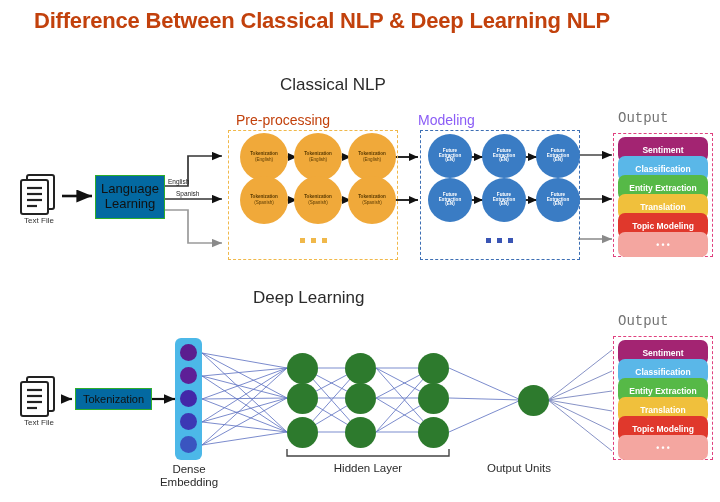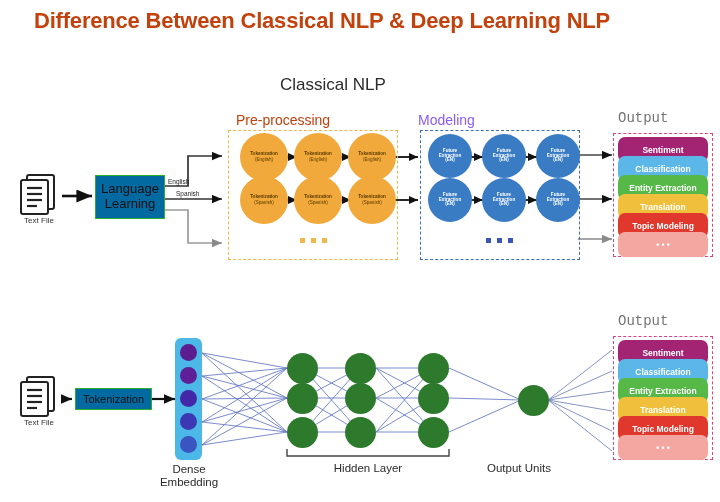--- a/index.html
+++ b/index.html
@@ -308,20 +308,21 @@
 
   <div class="dash-box" id="out-box-1" style="left:613px; top:133px; width:100px; height:124px;"></div>
 
   <div class="chip" id="c-out-0" style="left: 618px; top: 137px; width: 90px; background: rgb(163, 36, 114); color: rgb(255, 255, 255);">Sentiment</div>
   <div class="chip" id="c-out-1" style="left: 618px; top: 156px; width: 90px; background: rgb(90, 183, 232); color: rgb(255, 255, 255);">Classification</div>
   <div class="chip" id="c-out-2" style="left: 618px; top: 175px; width: 90px; background: rgb(86, 185, 71); color: rgb(255, 255, 255);">Entity Extraction</div>
   <div class="chip" id="c-out-3" style="left: 618px; top: 194px; width: 90px; background: rgb(240, 192, 60); color: rgb(255, 255, 255);">Translation</div>
   <div class="chip" id="c-out-4" style="left: 618px; top: 213px; width: 90px; background: rgb(224, 56, 44); color: rgb(255, 255, 255);">Topic Modeling</div>
   <div class="chip" id="c-out-5" style="left: 618px; top: 232px; width: 90px; background: rgb(244, 166, 160); color: rgb(255, 255, 255);">• • •</div>
 
+  <div class="section-heading" style="left:253px; top:288px;">Deep Learning</div>
 
   <div class="group-label lbl-out" style="left:618px; top:313px;">Output</div>
 
   <div class="textfile" style="left:14px; top:374px; width:50px; height:56px;">
     <svg width="50" height="46" viewBox="0 0 50 46">
       <rect x="13" y="3" width="27" height="34" rx="2" fill="#fff" stroke="#222" stroke-width="2"></rect>
       <rect x="7" y="8" width="27" height="34" rx="2" fill="#fff" stroke="#222" stroke-width="2"></rect>
       <line x1="13" y1="16" x2="28" y2="16" stroke="#222" stroke-width="2.2"></line>
       <line x1="13" y1="22" x2="28" y2="22" stroke="#222" stroke-width="2.2"></line>
       <line x1="13" y1="28" x2="28" y2="28" stroke="#222" stroke-width="2.2"></line>

